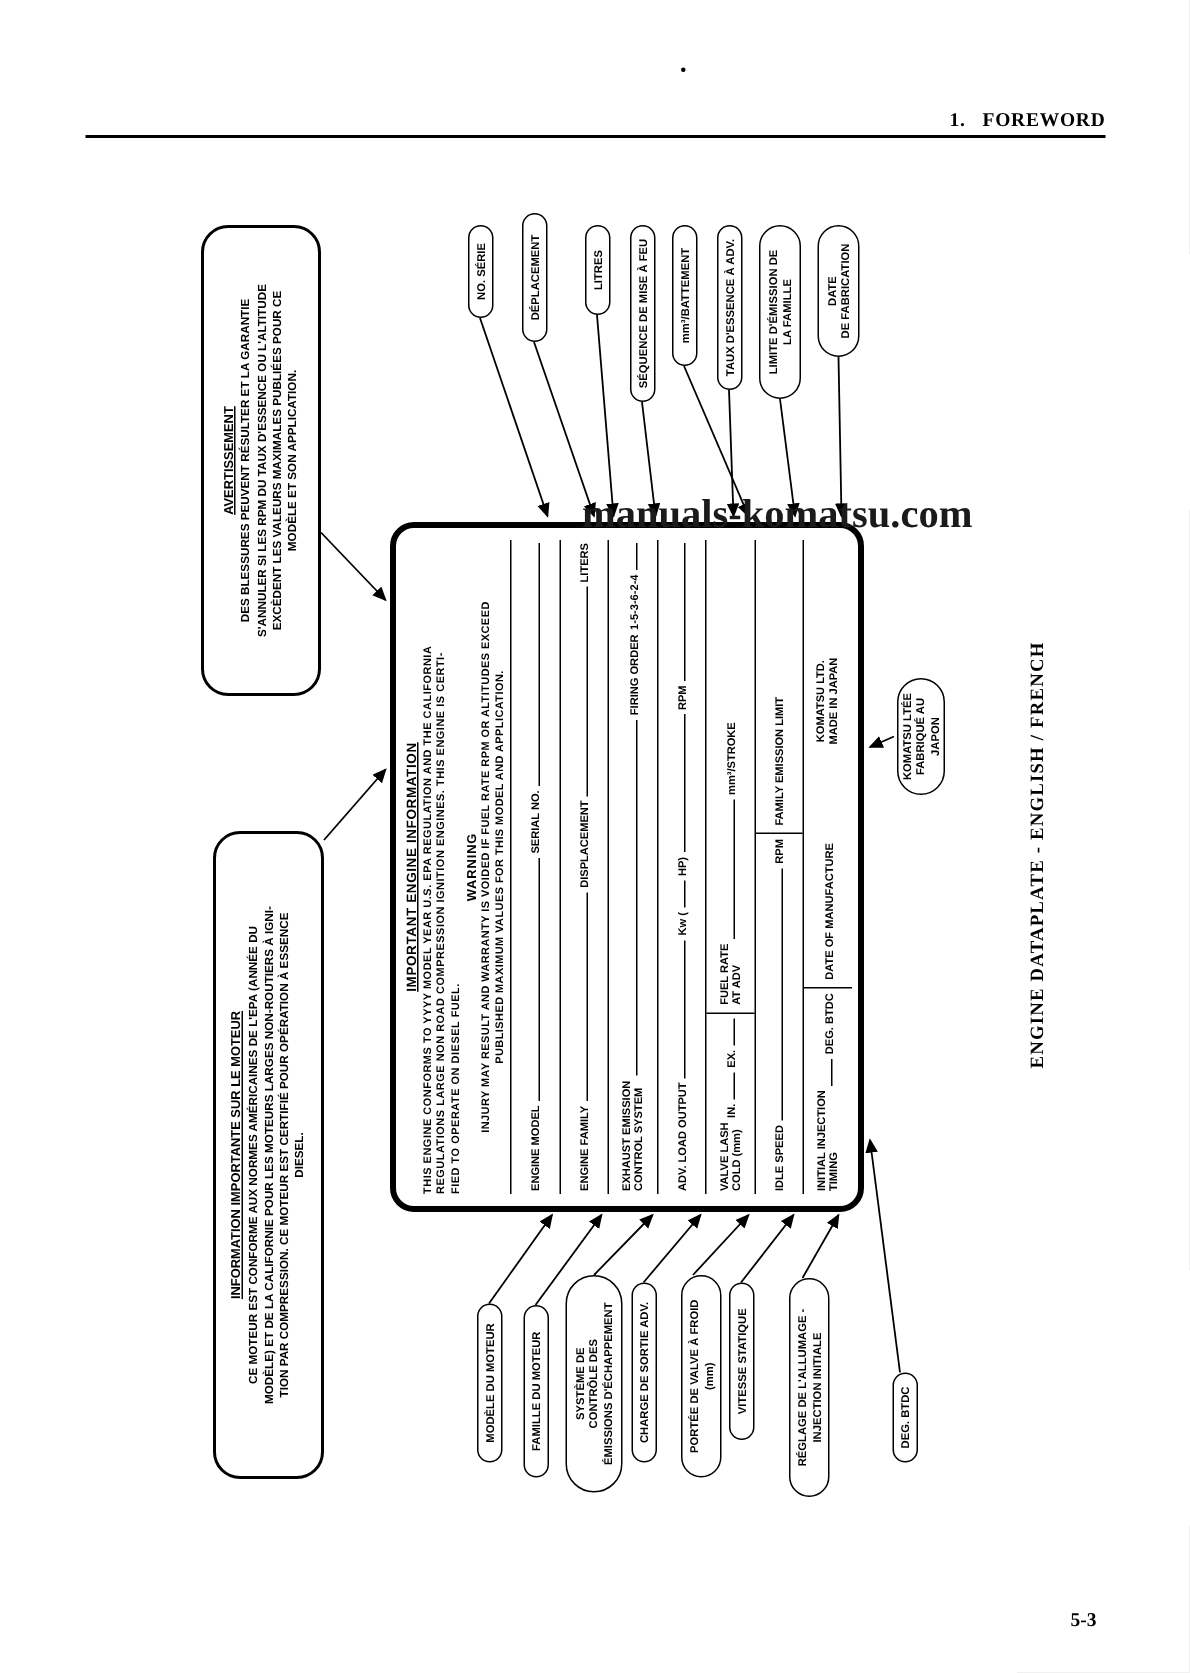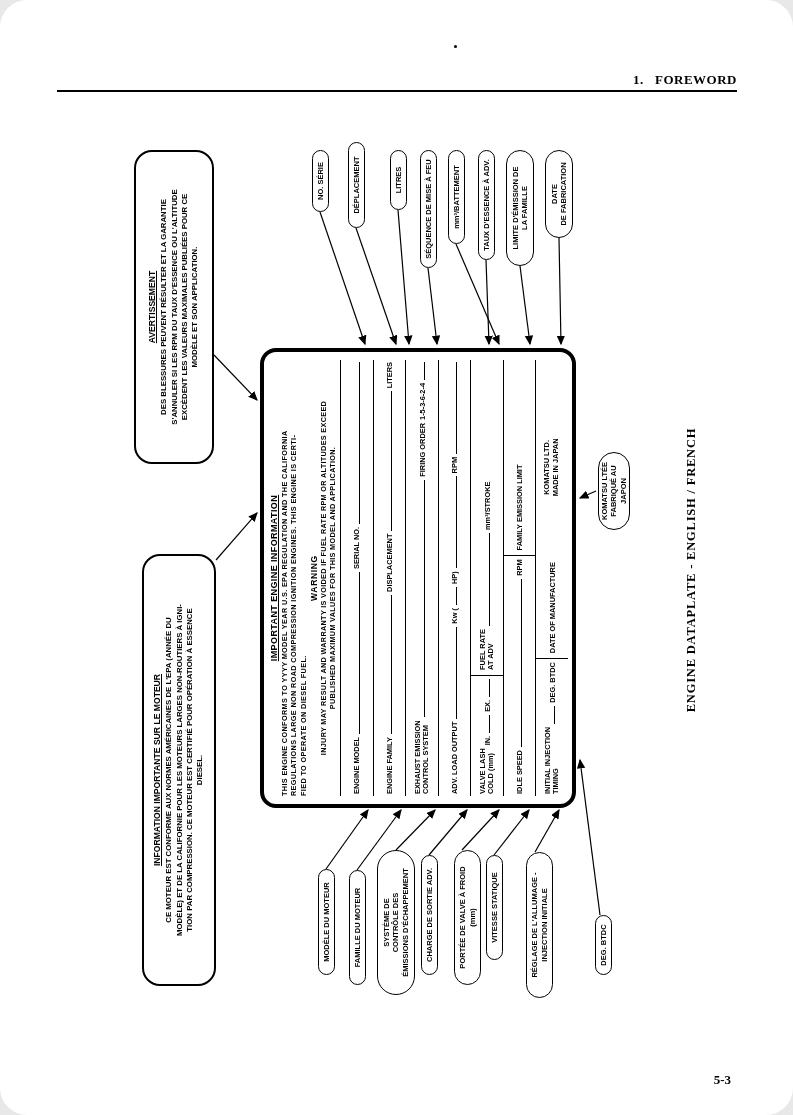--- a/index.html
+++ b/index.html
@@ -1,20 +1,19 @@
 <!DOCTYPE html>
 <html><head>
 <meta charset="utf-8">
 <style>
   html,body { margin:0; padding:0; background:#e8e8e8; }
   .page {
     position:relative; width:793px; height:1115px; margin:0 auto;
     background:#ffffff; color:#000; overflow:hidden;
     font-family:"Liberation Sans", sans-serif;
-    border-radius:27px;
   }
   .foreword {
     position:absolute; top:72px; right:56px;
     font-family:"Liberation Serif", serif; font-size:13px; font-weight:bold;
     white-space:pre; letter-spacing:0.5px;
   }
   .top-rule { position:absolute; top:90px; left:57px; width:680px; height:2.4px; background:#000; }
   .scan-dot { position:absolute; left:454px; top:45px; width:3px; height:3px; background:#000; border-radius:50%; }
   .watermark {
     position:absolute; top:327px; left:388px; z-index:9;
@@ -237,14 +236,15 @@
     <div class="callout pre" style="left:2px;  top:398px; width:146px; height:27px;">RÉGLAGE DE L'ALLUMAGE -
 INJECTION INITIALE</div>
     <div class="callout pre" style="left:25px; top:467px; width:60px;  height:17px;">DEG. BTDC</div>
 
     <div class="callout pre" style="left:470px; top:470px; width:78px; height:32px;">KOMATSU LTÉE
 FABRIQUÉ AU JAPON</div>
 
     <div class="caption">ENGINE DATAPLATE - ENGLISH / FRENCH</div>
   </div>
 
+  <div class="watermark">manuals-komatsu.com</div>
   <div class="page-num">5-3</div>
 </div>
 
 </body></html>

